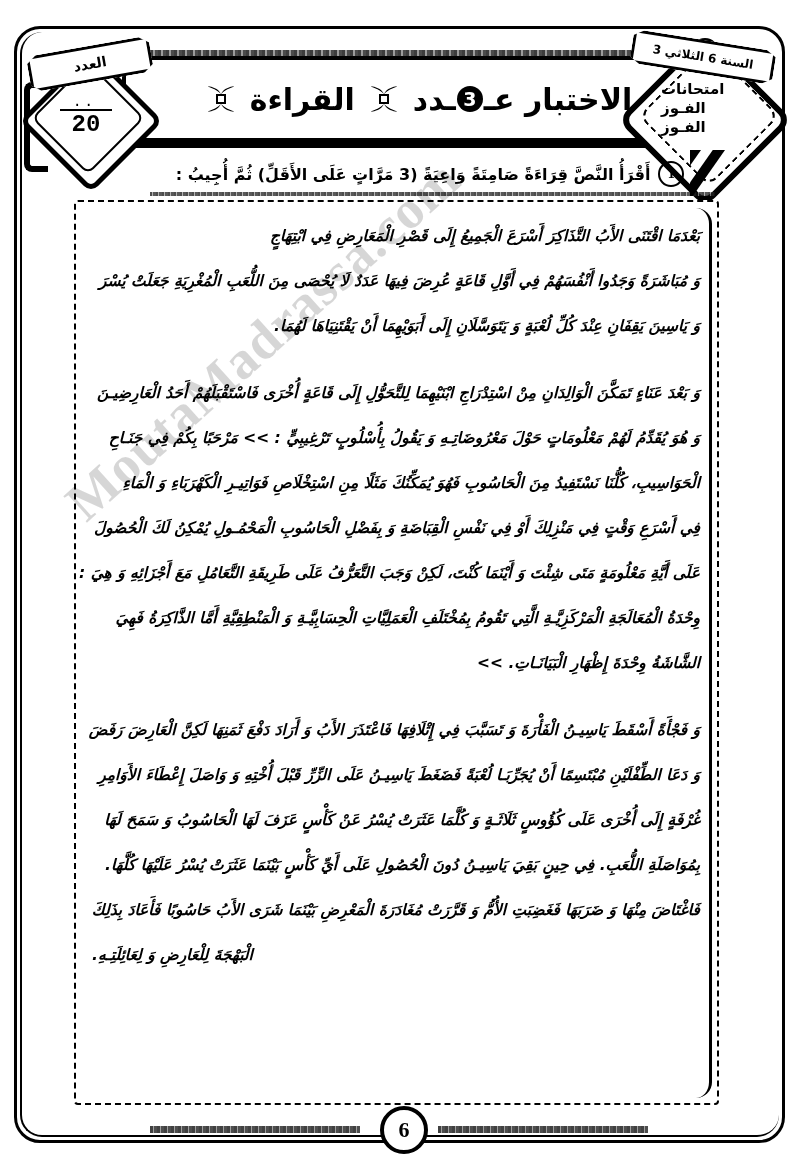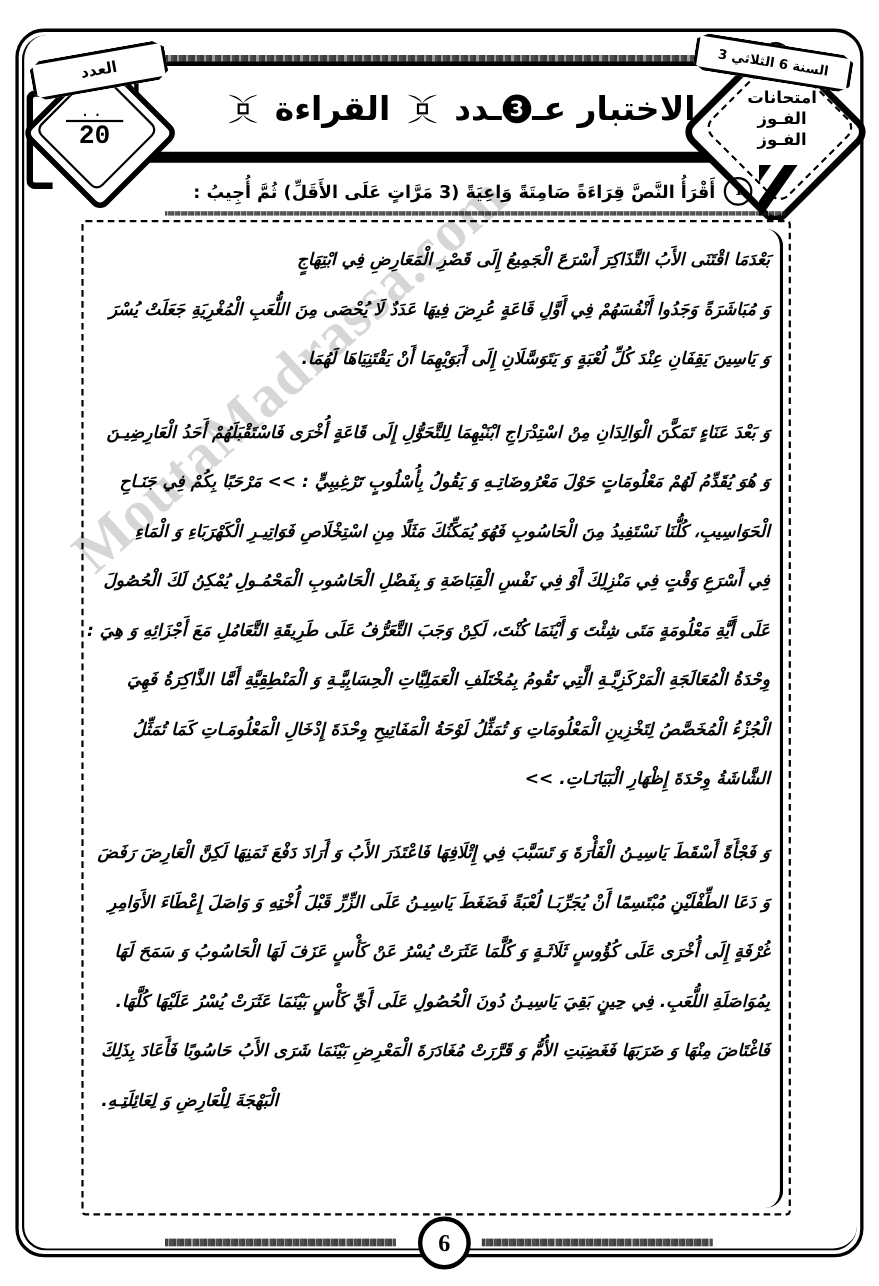--- a/index.html
+++ b/index.html
@@ -99,21 +99,21 @@
   }
   .brand-diamond{
     position:absolute;right:16px;top:18px;width:112px;height:112px;
     border:6px solid #000;transform:rotate(45deg);border-radius:14px;background:#fff;
   }
   .brand-diamond2{
     position:absolute;right:24px;top:26px;width:96px;height:96px;
     border:2px dashed #000;transform:rotate(45deg);border-radius:12px;
   }
   .brand-lines{
-    position:absolute;right:22px;top:40px;width:100px;text-align:center;
+    position:absolute;right:22px;top:40px;width:100px;text-align:left;
     line-height:1.25;
   }
   .brand-lines div{font-size:15px;font-weight:bold;}
   .brand-ribbon{
     position:absolute;right:8px;top:0px;width:138px;height:28px;
     background:#fff;border:3px solid #000;
     transform:rotate(9deg);
     display:flex;align-items:center;justify-content:center;
     font-size:12px;font-weight:bold;white-space:nowrap;
     clip-path:polygon(0 18%,7% 0,93% 0,100% 18%,100% 82%,93% 100%,7% 100%,0 82%);
@@ -291,21 +291,20 @@
     <div class="line">وَ يَاسِينَ يَقِفَانِ عِنْدَ كُلِّ لُعْبَةٍ وَ يَتَوَسَّلَانِ إِلَى أَبَوَيْهِمَا أَنْ يَقْتَنِيَاهَا لَهُمَا.</div>
   </div>
 
   <div class="para gap">
     <div class="line">وَ بَعْدَ عَنَاءٍ تَمَكَّنَ الْوَالِدَانِ مِنْ اسْتِدْرَاجِ ابْنَيْهِمَا لِلتَّحَوُّلِ إِلَى قَاعَةٍ أُخْرَى فَاسْتَقْبَلَهُمْ أَحَدُ الْعَارِضِيـنَ</div>
     <div class="line">وَ هُوَ يُقَدِّمُ لَهُمْ مَعْلُومَاتٍ حَوْلَ مَعْرُوضَاتِـهِ وَ يَقُولُ بِأُسْلُوبٍ تَرْغِيبِيٍّ : &gt;&gt; مَرْحَبًا بِكُمْ فِي جَنَـاحِ</div>
     <div class="line">الْحَوَاسِيبِ، كُلُّنَا نَسْتَفِيدُ مِنَ الْحَاسُوبِ فَهُوَ يُمَكِّنُكَ مَثَلًا مِنِ اسْتِخْلَاصِ فَوَاتِيـرِ الْكَهْرَبَاءِ وَ الْمَاءِ</div>
     <div class="line">فِي أَسْرَعِ وَقْتٍ فِي مَنْزِلِكَ أَوْ فِي نَفْسِ الْقِبَاضَةِ وَ بِفَضْلِ الْحَاسُوبِ الْمَحْمُـولِ يُمْكِنُ لَكَ الْحُصُولَ</div>
     <div class="line">عَلَى أَيَّةِ مَعْلُومَةٍ مَتَى شِئْتَ وَ أَيْنَمَا كُنْتَ، لَكِنْ وَجَبَ التَّعَرُّفُ عَلَى طَرِيقَةِ التَّعَامُلِ مَعَ أَجْزَائِهِ وَ هِيَ :</div>
     <div class="line">وِحْدَةُ الْمُعَالَجَةِ الْمَرْكَزِيَّـةِ الَّتِي تَقُومُ بِمُخْتَلَفِ الْعَمَلِيَّاتِ الْحِسَابِيَّـةِ وَ الْمَنْطِقِيَّةِ أَمَّا الذَّاكِرَةُ فَهِيَ</div>
-    <div class="line">الْجُزْءُ الْمُخَصَّصُ لِتَخْزِينِ الْمَعْلُومَاتِ وَ تُمَثِّلُ لَوْحَةُ الْمَفَاتِيحِ وِحْدَةَ إِدْخَالِ الْمَعْلُومَـاتِ كَمَا تُمَثِّلُ</div>
     <div class="line">الشَّاشَةُ وِحْدَةَ إِظْهَارِ الْبَيَانَـاتِ. &gt;&gt;</div>
   </div>
 
   <div class="para gap">
     <div class="line">وَ فَجْأَةً أَسْقَطَ يَاسِيـنُ الْفَأْرَةَ وَ تَسَبَّبَ فِي إِتْلَافِهَا فَاعْتَذَرَ الأَبُ وَ أَرَادَ دَفْعَ ثَمَنِهَا لَكِنَّ الْعَارِضَ رَفَضَ</div>
     <div class="line">وَ دَعَا الطِّفْلَيْنِ مُبْتَسِمًا أَنْ يُجَرِّبَـا لُعْبَةً فَضَغَطَ يَاسِيـنُ عَلَى الزِّرِّ قَبْلَ أُخْتِهِ وَ وَاصَلَ إِعْطَاءَ الأَوَامِرِ</div>
     <div class="line">غُرْفَةٍ إِلَى أُخْرَى عَلَى كُؤُوسٍ ثَلَاثَـةٍ وَ كُلَّمَا عَثَرَتْ يُسْرُ عَنْ كَأْسٍ عَزَفَ لَهَا الْحَاسُوبُ وَ سَمَحَ لَهَا</div>
     <div class="line">بِمُوَاصَلَةِ اللُّعَبِ. فِي حِينٍ بَقِيَ يَاسِيـنُ دُونَ الْحُصُولِ عَلَى أَيِّ كَأْسٍ بَيْنَمَا عَثَرَتْ يُسْرُ عَلَيْهَا كُلَّهَا.</div>
     <div class="line">فَاغْتَاضَ مِنْهَا وَ ضَرَبَهَا فَغَضِبَتِ الأُمُّ وَ قَرَّرَتْ مُغَادَرَةَ الْمَعْرِضِ بَيْنَمَا شَرَى الأَبُ حَاسُوبًا فَأَعَادَ بِذَلِكَ</div>
     <div class="line center">الْبَهْجَةَ لِلْعَارِضِ وَ لِعَائِلَتِـهِ.</div>

